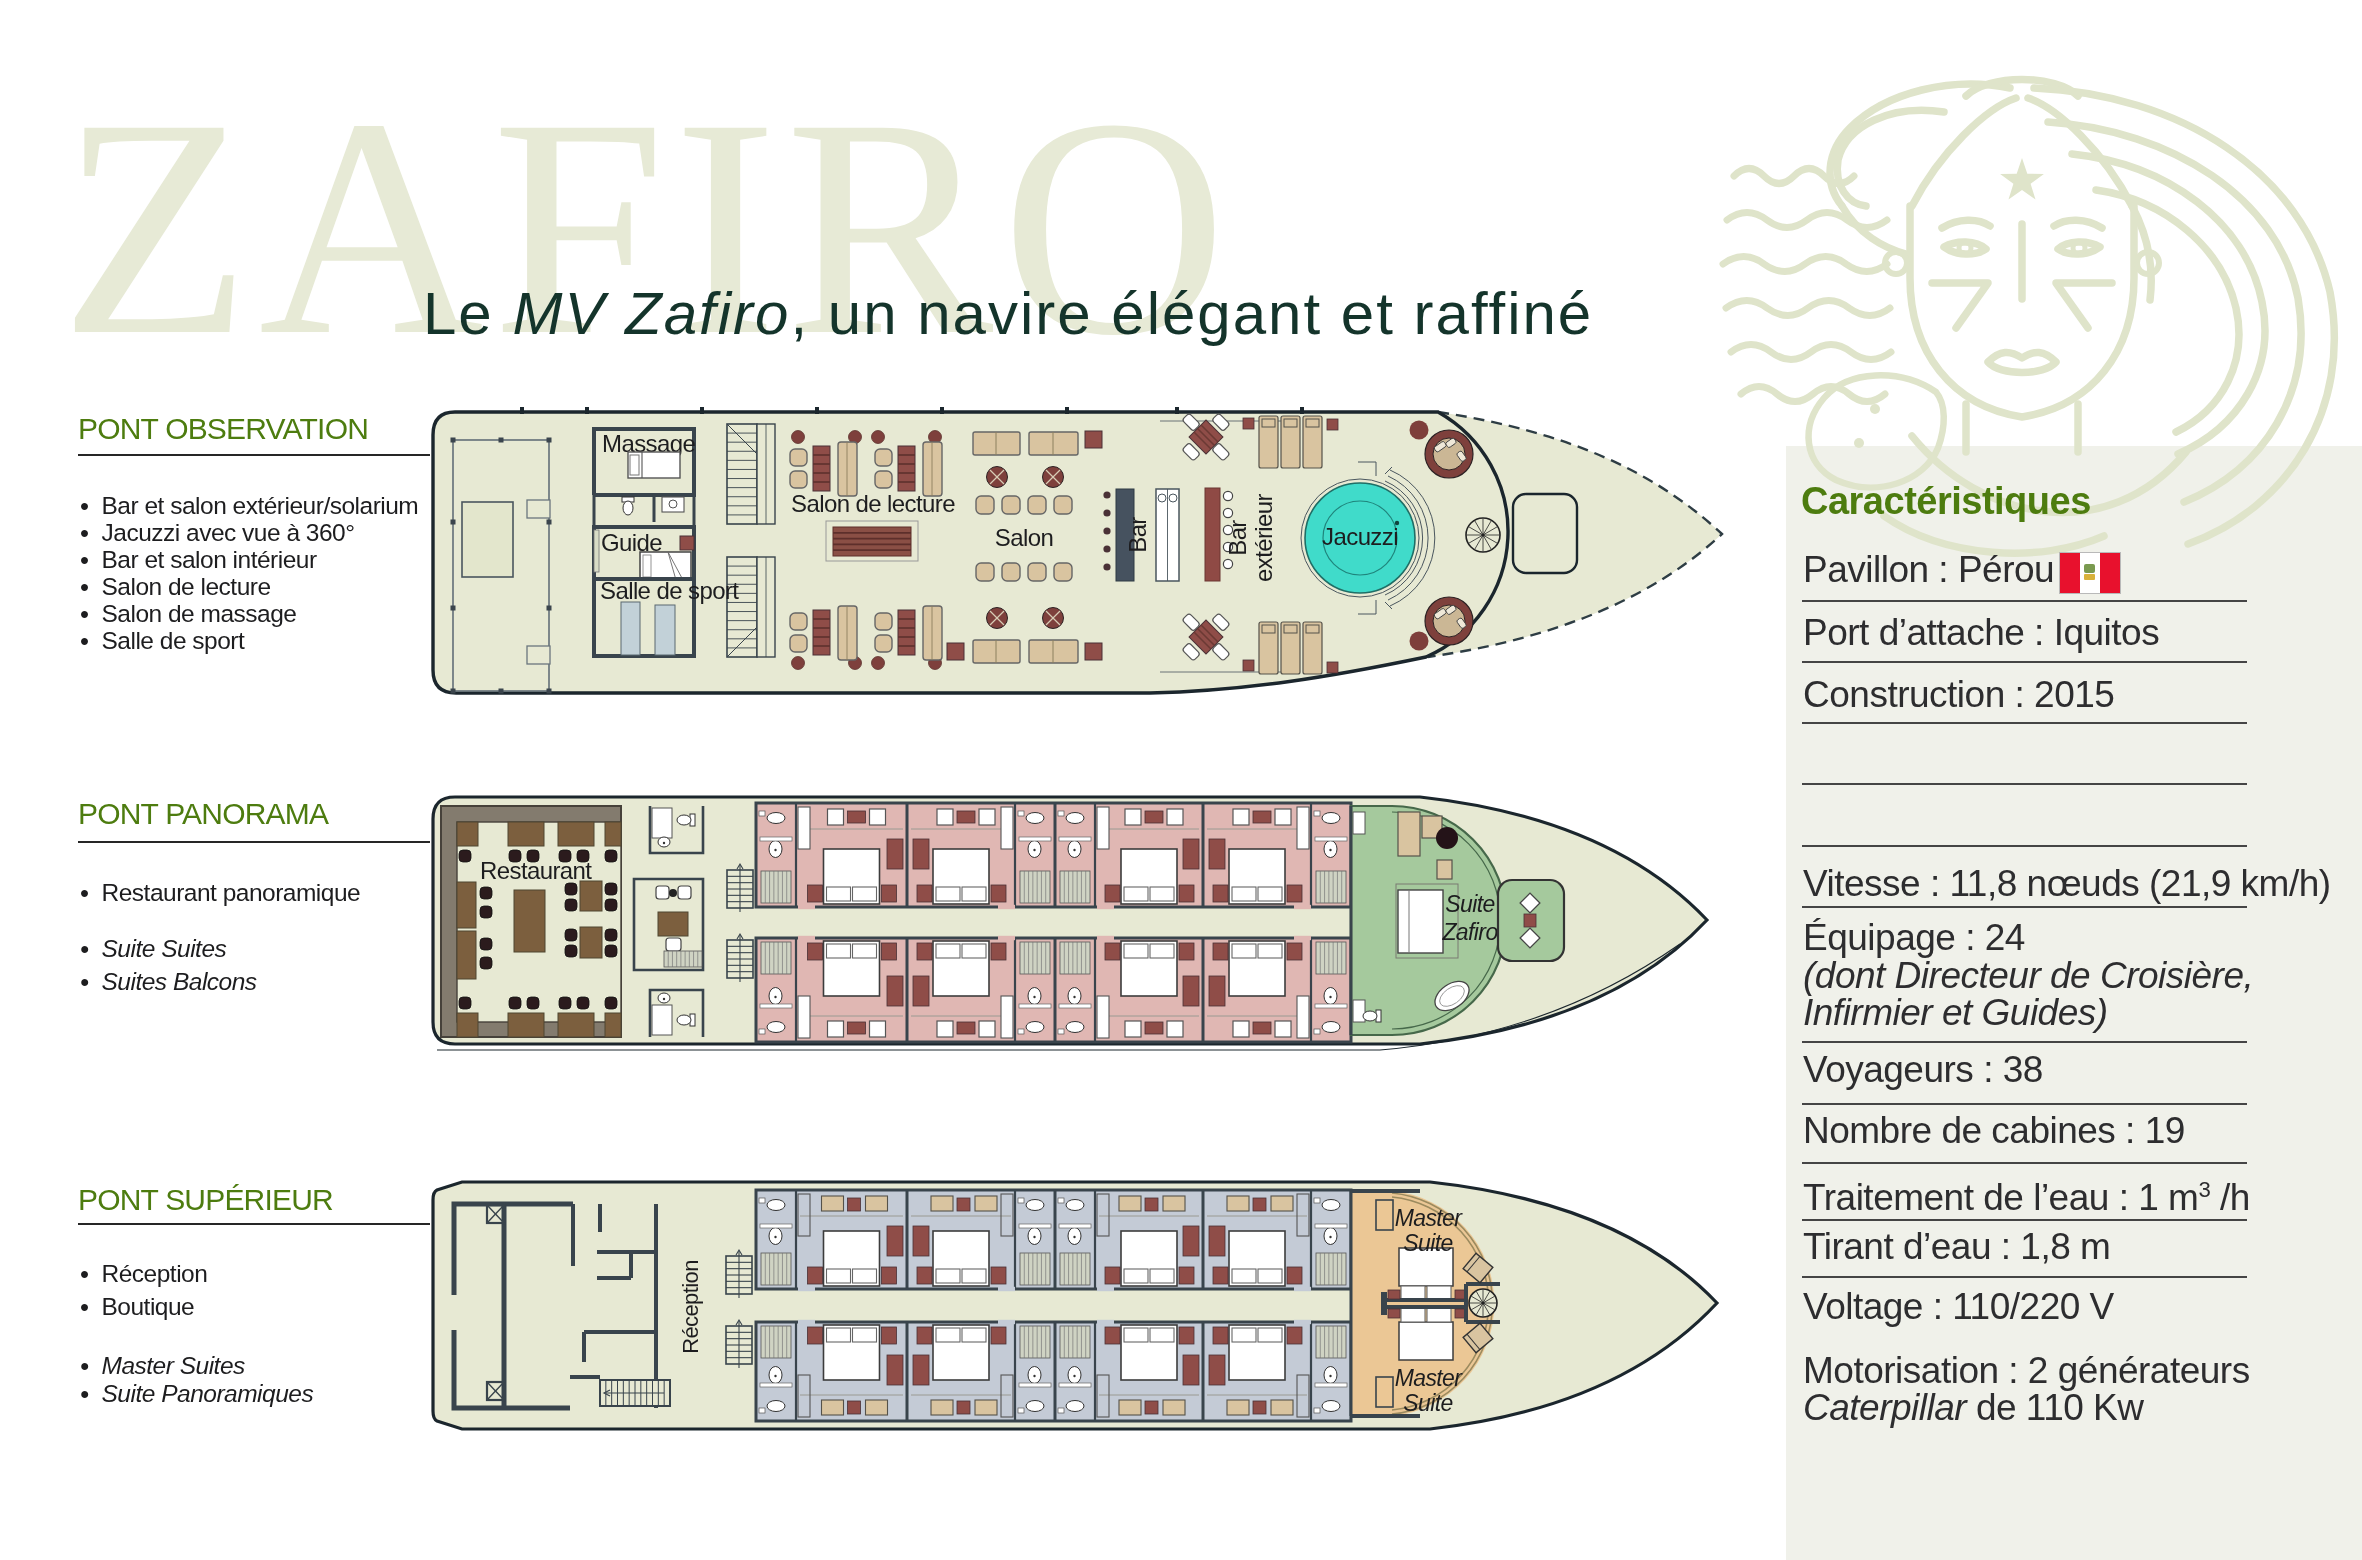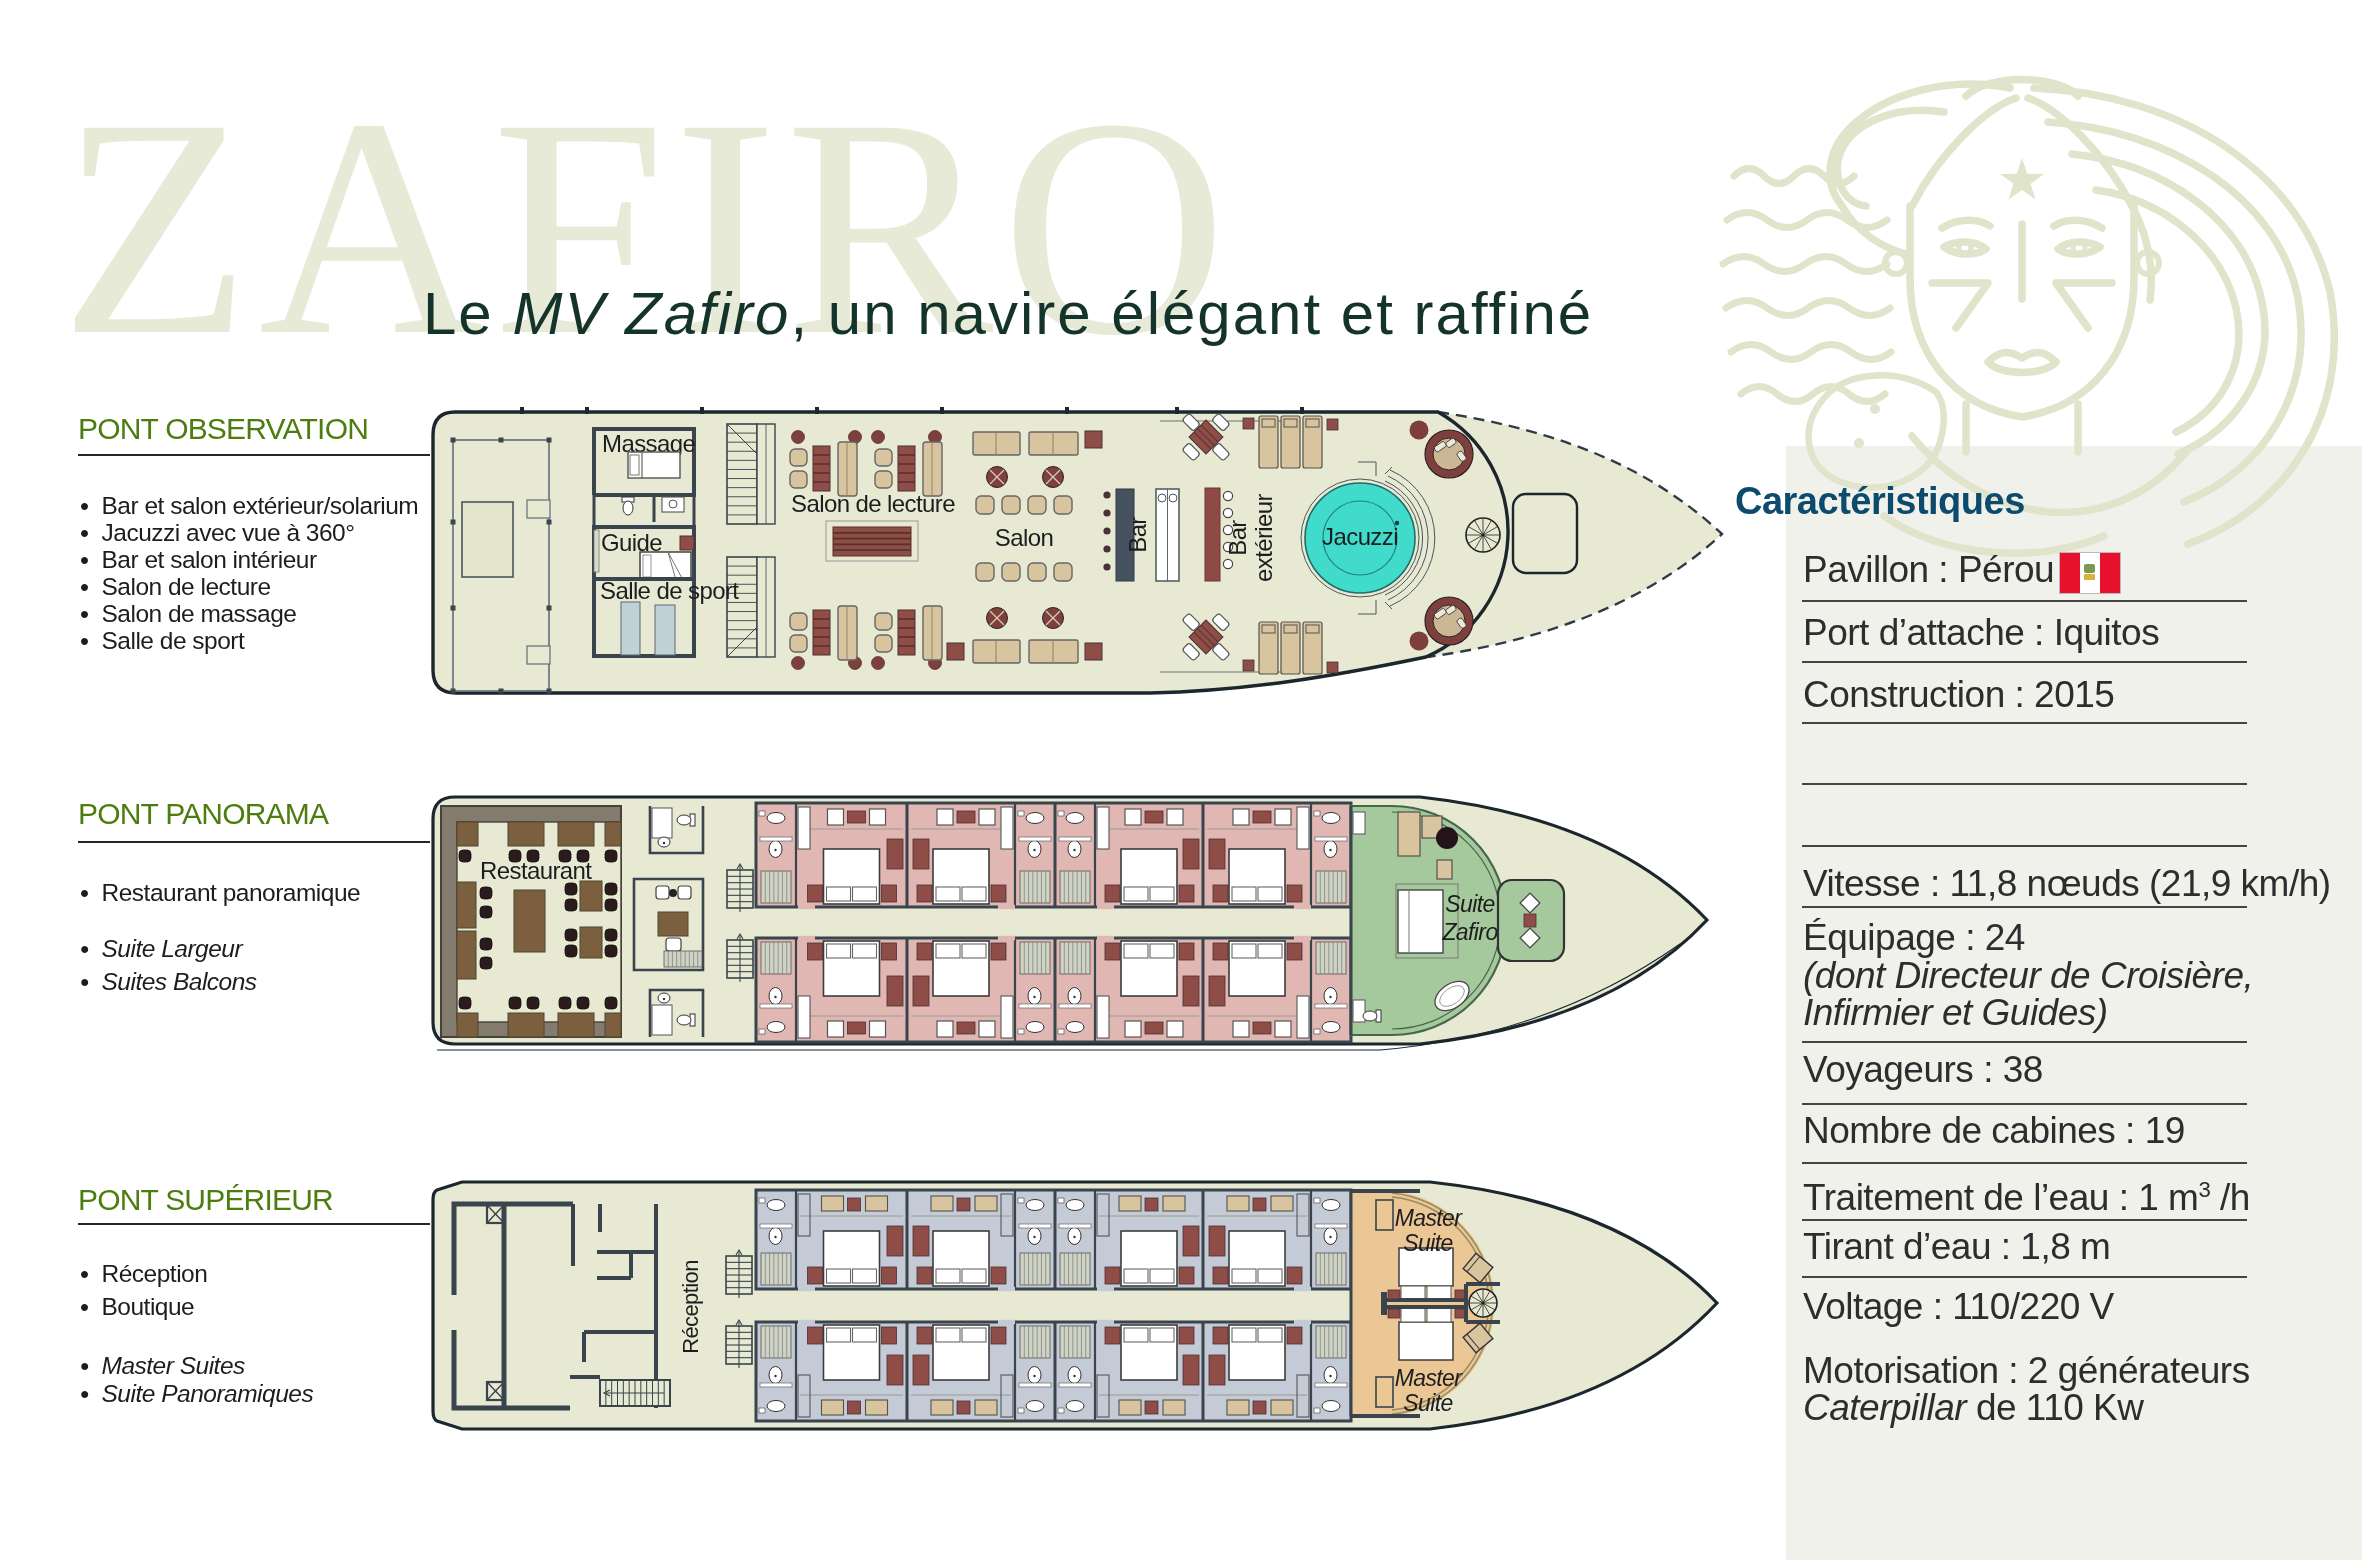--- a/index.html
+++ b/index.html
@@ -9,21 +9,21 @@
   background:#f0f1ea}
 #rightpanel2{position:absolute;left:1786px;top:0px;width:576px;height:446px;
   background:#ffffff}
 .watermark{position:absolute;left:60px;top:48px;font-family:"Liberation Serif",serif;
   font-size:312px;letter-spacing:8px;color:#e7ead6;white-space:nowrap}
 .title{position:absolute;left:423px;top:279px;font-size:60px;color:#14342b;letter-spacing:2px;white-space:nowrap}
 .decklabel{position:absolute;font-size:30px;letter-spacing:-0.8px;color:#4d7c0f}
 .deckline{position:absolute;height:2px;background:#262626}
 .li{position:absolute;display:flex;white-space:nowrap;color:#1d1d1f;letter-spacing:-0.5px}
 .li .dot{margin-right:13px;font-size:1.05em}
-.cartitle{position:absolute;left:1735px;top:480px;font-size:38px;font-weight:bold;color:#0c4a6e;letter-spacing:-0.5px}
+.cartitle{position:absolute;left:1801px;top:480px;font-size:38px;font-weight:bold;color:#4d7c0f;letter-spacing:-0.5px}
 .feat{position:absolute;left:1803px;width:560px;font-size:37px;color:#2d2d2f;letter-spacing:-0.5px;white-space:nowrap}
 .sep{position:absolute;left:1802px;width:445px;height:2.2px;background:#454545}
 .flag{position:absolute;left:2059px;top:552px;width:62px;height:42px;border:1px solid #b9b9b9;display:flex}
 .flag div{flex:1}
 sup{font-size:0.6em}
 
 </style></head><body>
 <div id="page">
 
 <div id="rightpanel2"></div>
@@ -118,21 +118,21 @@
 
 <div class="decklabel" style="left:78px;top:797px">PONT PANORAMA</div>
 <div class="deckline" style="left:78px;top:841px;width:352px"></div>
 
 <div class="li" style="left:80px;top:879px;font-size:24.5px;">
       <span class="dot">•</span>
       <span>Restaurant panoramique</span>
     </div>
 <div class="li" style="left:80px;top:935px;font-size:24.5px;font-style:italic;">
       <span class="dot">•</span>
-      <span>Suite Largeur</span>
+      <span>Suite Suites</span>
     </div>
 <div class="li" style="left:80px;top:968px;font-size:24.5px;font-style:italic;">
       <span class="dot">•</span>
       <span>Suites Balcons</span>
     </div>
 
 <div class="decklabel" style="left:78px;top:1183px">PONT SUPÉRIEUR</div>
 <div class="deckline" style="left:78px;top:1223px;width:352px"></div>
 
 <div class="li" style="left:80px;top:1260px;font-size:24.5px;">

